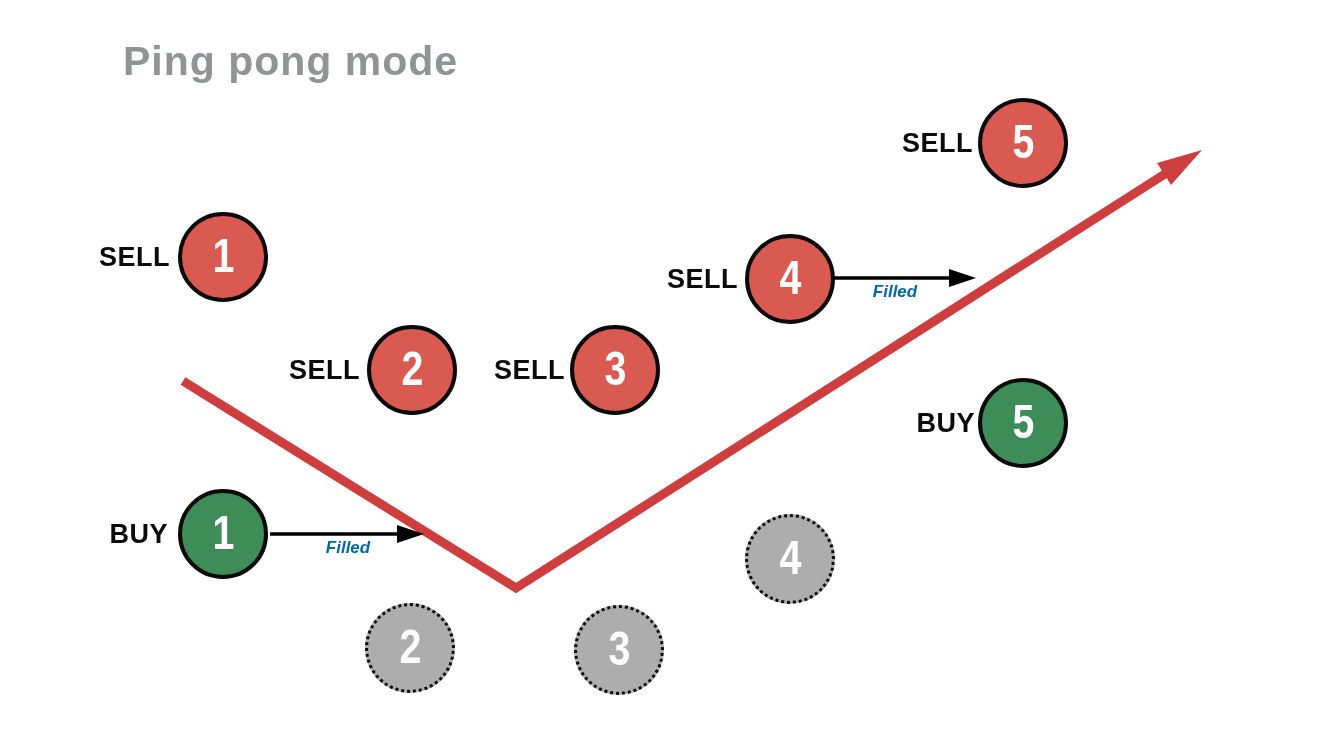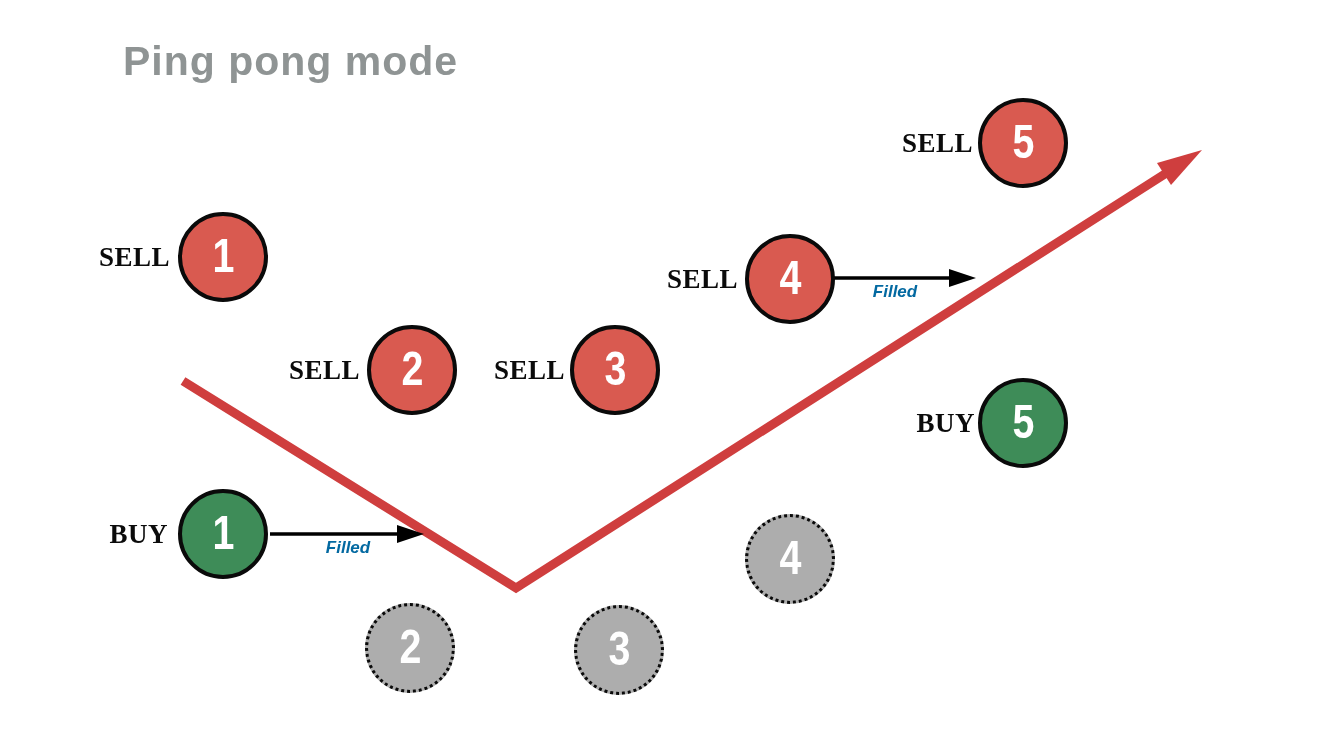--- a/index.html
+++ b/index.html
@@ -44,21 +44,20 @@
   .black-head { fill: #000000; }
   .side-label {
     position: absolute;
     height: 32px;
     line-height: 32px;
     font-size: 27px;
     font-weight: 600;
     letter-spacing: 0.5px;
     color: #0b0b0b;
     text-align: right;
-    font-family: Liberation Serif, serif;
   }
   .circle {
     position: absolute;
     width: 82px;
     height: 82px;
     border-radius: 50%;
     border: 4px solid #0a0a0a;
     display: flex;
     align-items: center;
     justify-content: center;

